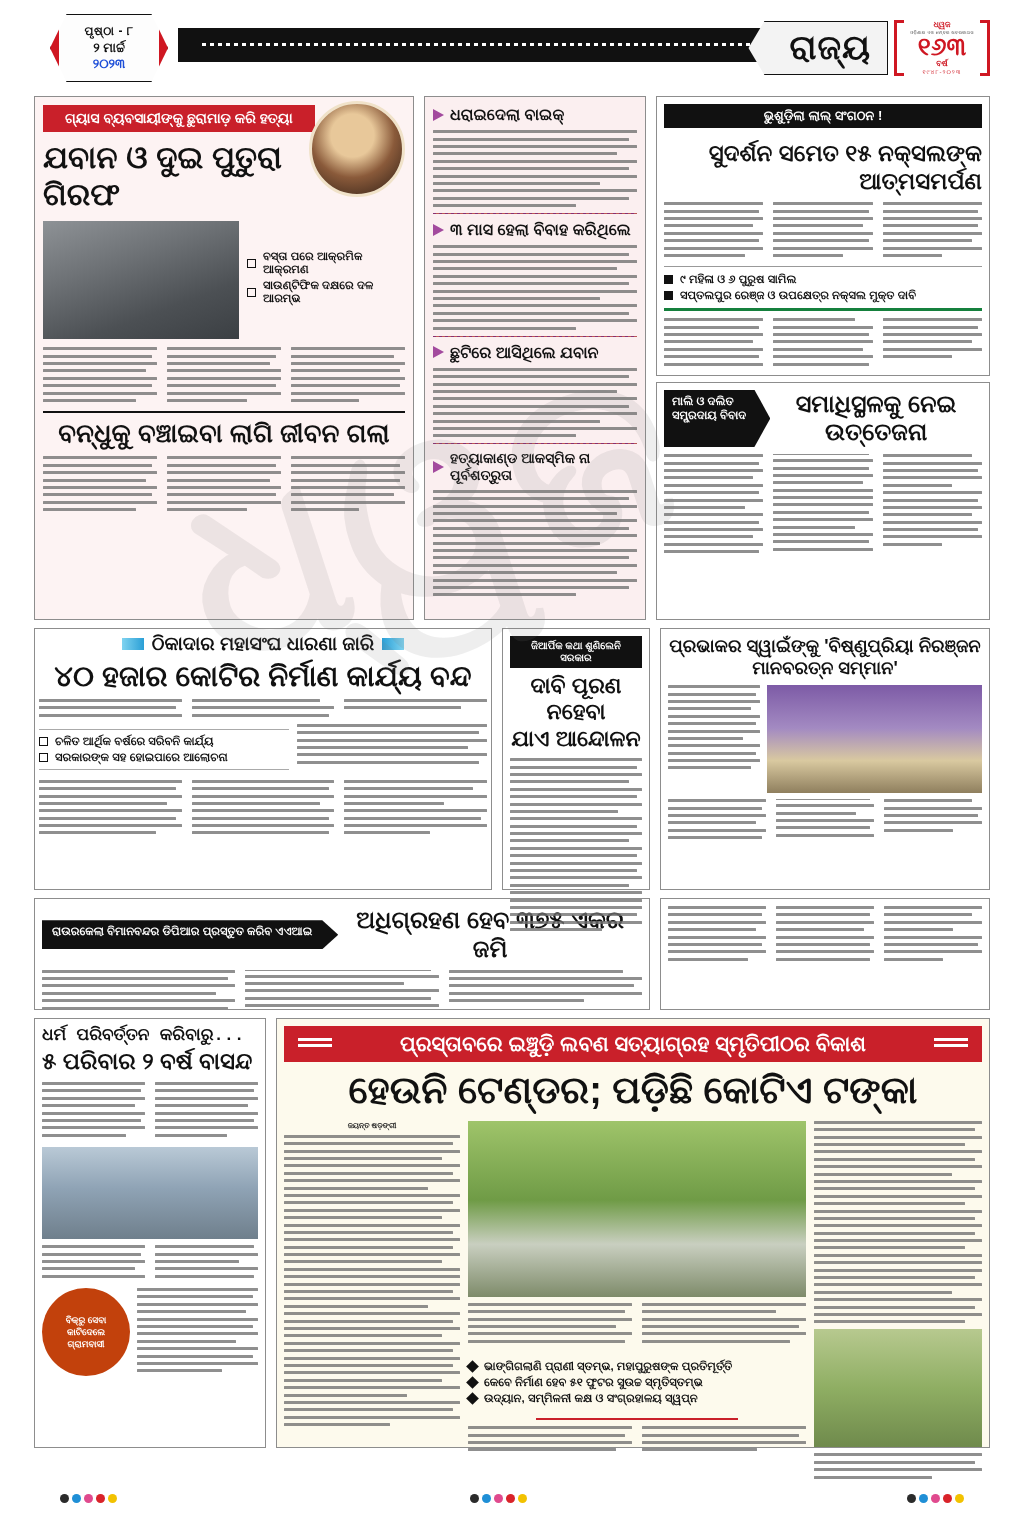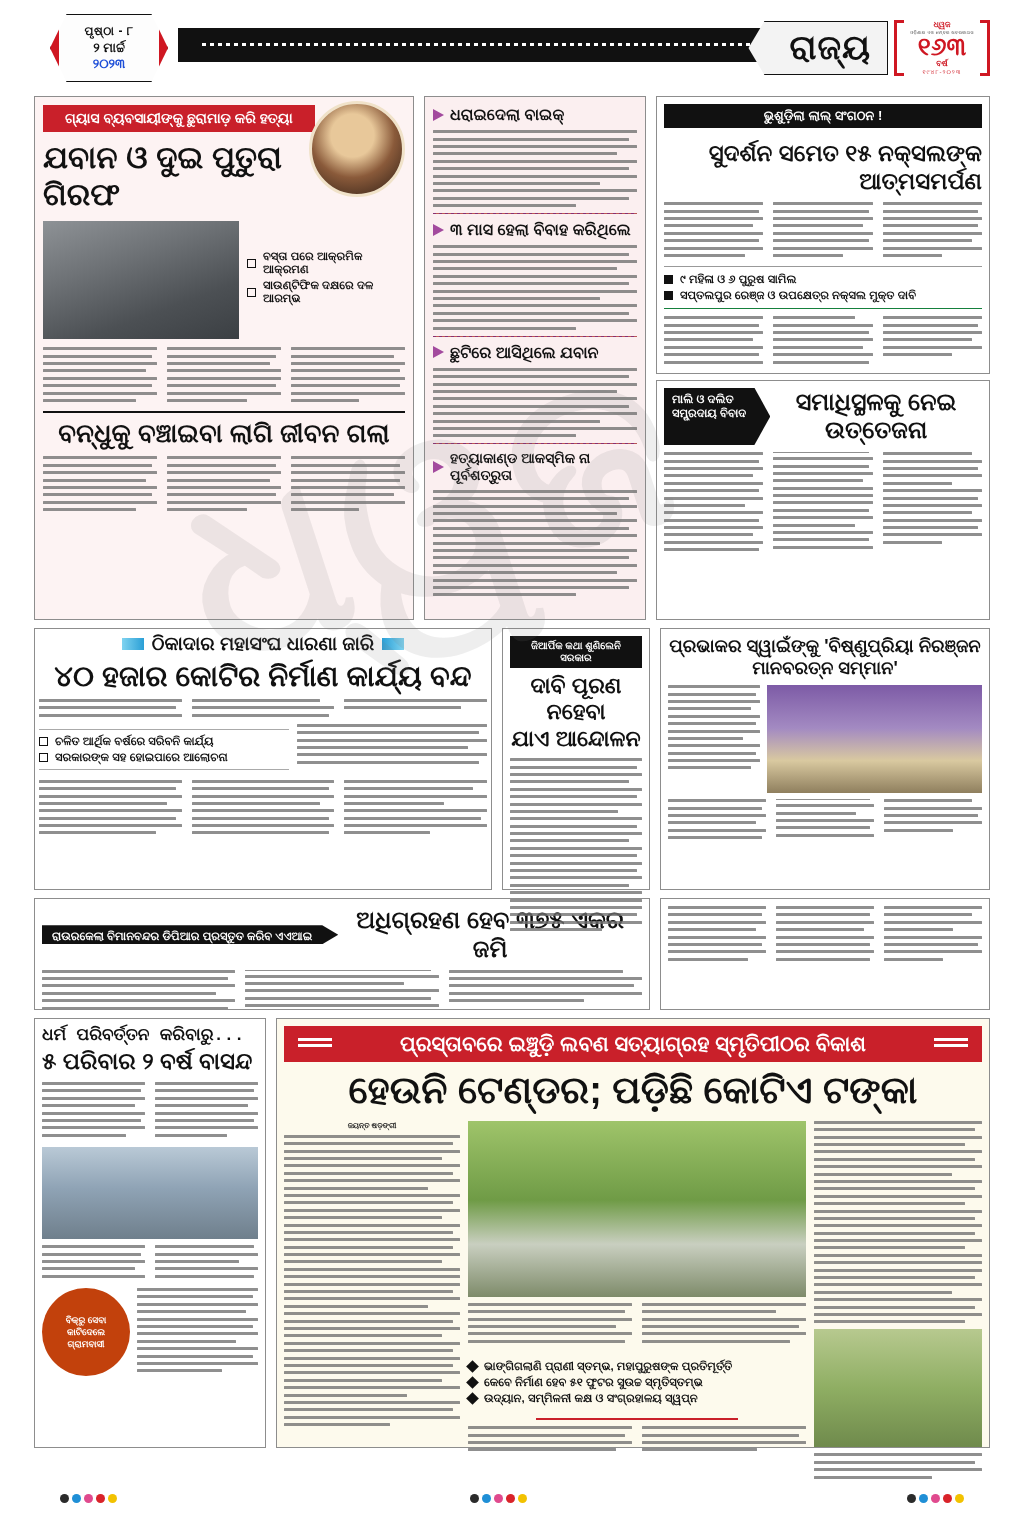--- a/index.html
+++ b/index.html
@@ -139,21 +139,21 @@
   }
   .banner-red {
     background: #c9202a; color: #fff; text-align: center; font-weight: bold;
     font-size: 21px; padding: 6px 10px; position: relative;
   }
   .banner-red .bar { position:absolute; top:50%; width:34px; height:3px; background:#fff; }
   .banner-red .bar.l { left: 14px; box-shadow: 0 -6px 0 #fff; }
   .banner-red .bar.r { right: 14px; box-shadow: 0 -6px 0 #fff; }
   .chev-black {
     background: #111; color: #fff; font-weight: bold; font-size: 11.5px;
-    padding: 5px 26px 1px 10px; display: inline-block;
+    padding: 5px 26px 11px 10px; display: inline-block;
     clip-path: polygon(0 0, calc(100% - 16px) 0, 100% 50%, calc(100% - 16px) 100%, 0 100%);
   }
 </style>
 </head>
 <body>
 
 <div class="page">
 
   <div class="topbar">
     <div class="dateflag">
@@ -379,21 +379,21 @@
               <div class="ln s5"></div>
             <div class="ln s1"></div>
               <div class="ln s2"></div>
               <div class="ln s1"></div>
               <div class="ln s2"></div>
             <div class="ln s1"></div>
               <div class="ln s3"></div>
               <div class="ln s1"></div>
               <div class="ln s6"></div>
           </div>
-          <div style="border-top:1px solid #999;border-bottom:1px solid #15803d;margin-top:5px;padding:3px 0;">
+          <div style="border-top:1px solid #999;border-bottom:3px solid #15803d;margin-top:5px;padding:3px 0;">
             <div class="bullets" style="padding:0;">
               <div>
                   <span class="sq"></span>
                 <span>୯ ମହିଳା ଓ ୬ ପୁରୁଷ ସାମିଲ</span>
                 </div>
               <div>
                   <span class="sq"></span>
                 <span>ସପ୍ତଲପୁର ରେଞ୍ଜ ଓ ଉପକ୍ଷେତ୍ର ନକ୍ସଲ ମୁକ୍ତ ଦାବି</span>
                 </div>
             </div>

